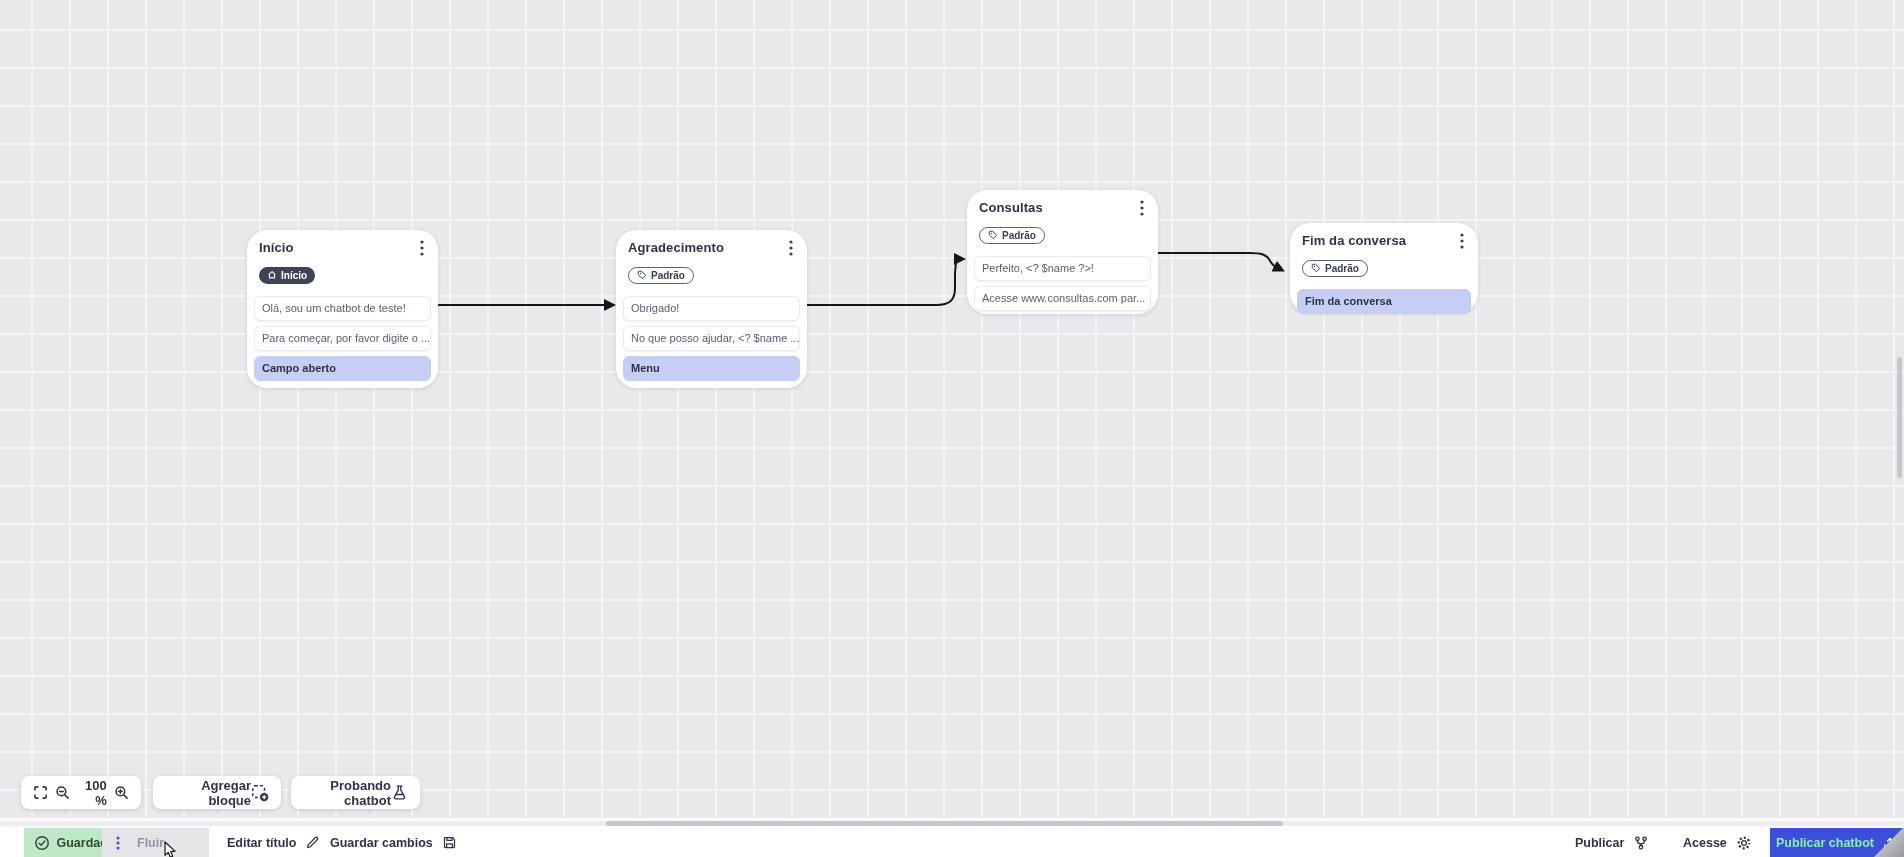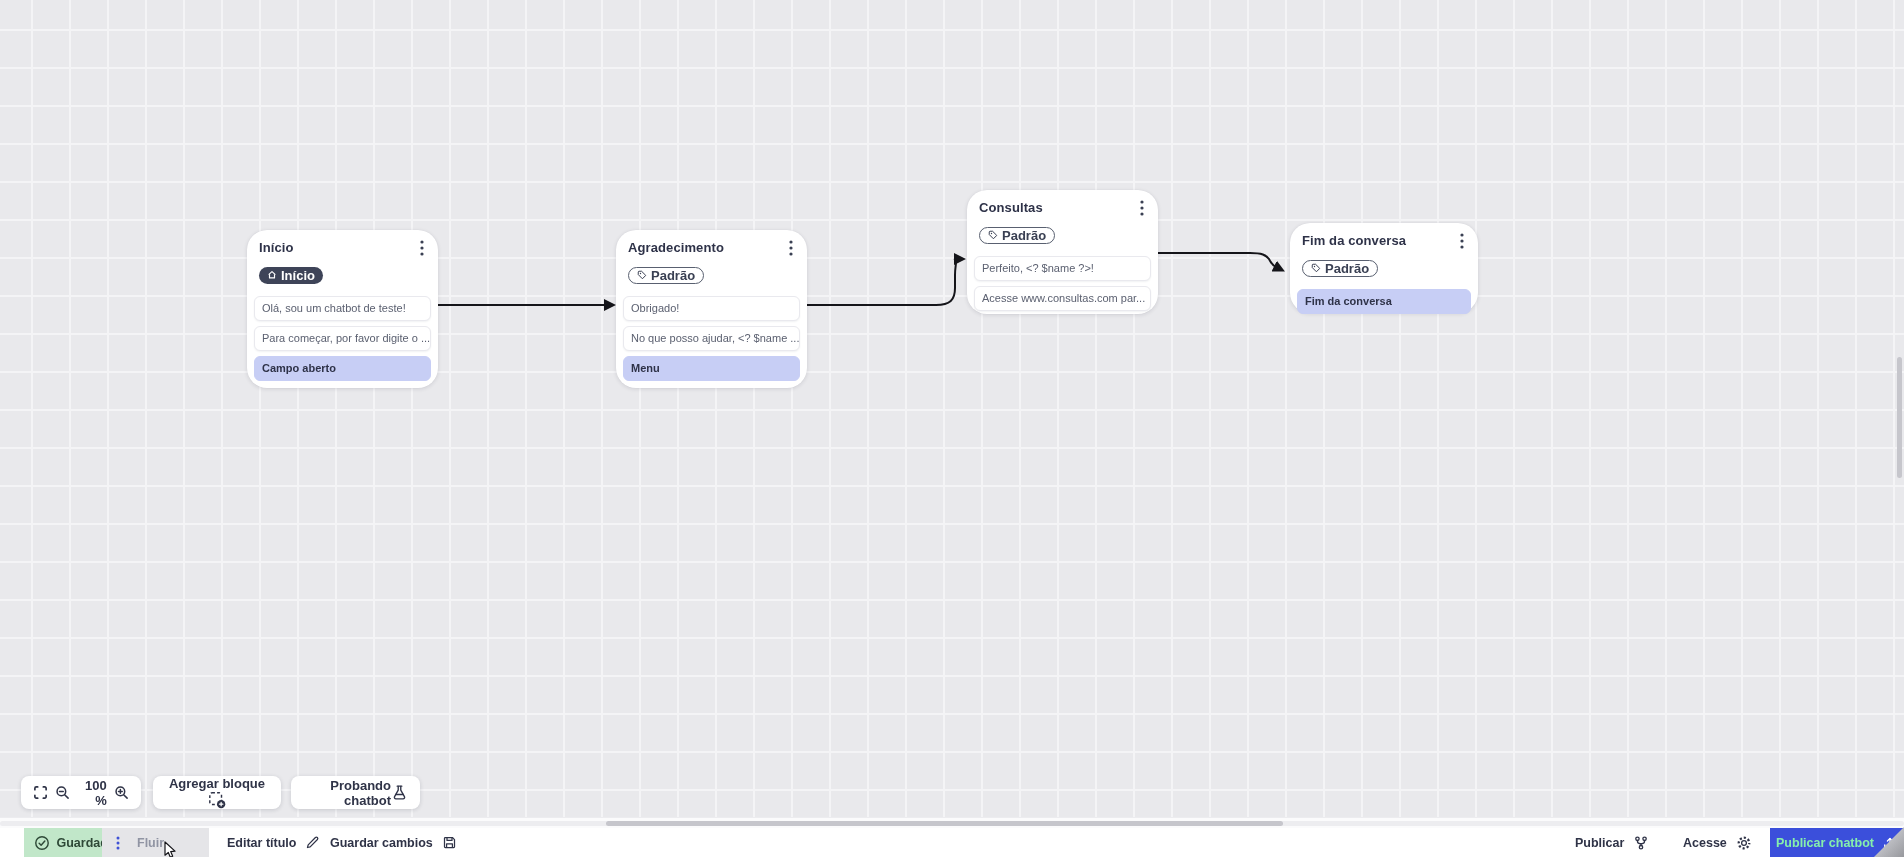--- a/index.html
+++ b/index.html
@@ -23,21 +23,21 @@
   .node{
     position:absolute;z-index:3;background:#fff;border-radius:20px;
     box-shadow:0 1px 4px rgba(25,28,50,.12),0 0 1px rgba(25,28,50,.08);
     padding:8px 7px;box-sizing:border-box;
   }
   .node-header{display:flex;justify-content:space-between;align-items:flex-start;
     padding:2px 5px 0 5px;margin-bottom:7px;}
   .node-title{font-size:13px;font-weight:700;color:#2e3248;letter-spacing:.1px;}
   .kebab{cursor:pointer;padding:0 2px;line-height:1;}
   .badge{display:inline-flex;align-items:center;gap:4px;height:17px;padding:0 8px;
-    border-radius:10px;font-size:13px;font-weight:700;margin:0 0 12px 5px;box-sizing:border-box;}
+    border-radius:10px;font-size:10px;font-weight:700;margin:0 0 12px 5px;box-sizing:border-box;}
   .badge-dark{background:#3e4458;color:#fff;}
   .badge-outline{border:1.2px solid #596070;color:#3a4053;background:#fff;}
   .card{
     height:25px;line-height:23px;border:1px solid #e9e9ee;border-radius:6px;background:#fff;
     box-shadow:0 1px 2px rgba(25,28,50,.06);font-size:11px;color:#5b6070;padding:0 7px;
     margin-bottom:5px;white-space:nowrap;overflow:hidden;box-sizing:border-box;cursor:pointer;
   }
   .card-highlight{background:#c7cef5;border-color:#c7cef5;color:#2e3248;font-weight:700;box-shadow:none;}
   
   .pill{
@@ -197,21 +197,21 @@
   <span class="gap"></span>
   <span class="icon-btn">
     <svg viewBox="0 0 16 16" width="15" height="15" fill="none" stroke="#2f3347" stroke-width="1.6" stroke-linecap="round">
         <circle cx="6.8" cy="6.8" r="4.6"></circle>
         <path d="M10.3 10.3L14 14"></path>
         <path d="M4.8 6.8h4M6.8 4.8v4"></path>
       </svg>
   </span>
 </div>
 
-<div class="pill" style="left:153px;width:128px;justify-content:space-between;flex-direction:column;">
+<div class="pill" style="left:153px;width:128px;justify-content:space-between;">
   <span>Agregar bloque</span>
   <span class="icon-btn">
     <svg viewBox="0 0 20 20" width="18" height="18">
         <rect x="2" y="2" width="13" height="13" rx="2.5" fill="none" stroke="#2f3347" stroke-width="1.6" stroke-dasharray="3.2 2.4"></rect>
         <circle cx="14.6" cy="14.6" r="4.6" fill="#2f3347"></circle>
         <path d="M14.6 12.7v3.8M12.7 14.6h3.8" stroke="#fff" stroke-width="1.4" stroke-linecap="round"></path>
       </svg>
   </span>
 </div>
 

